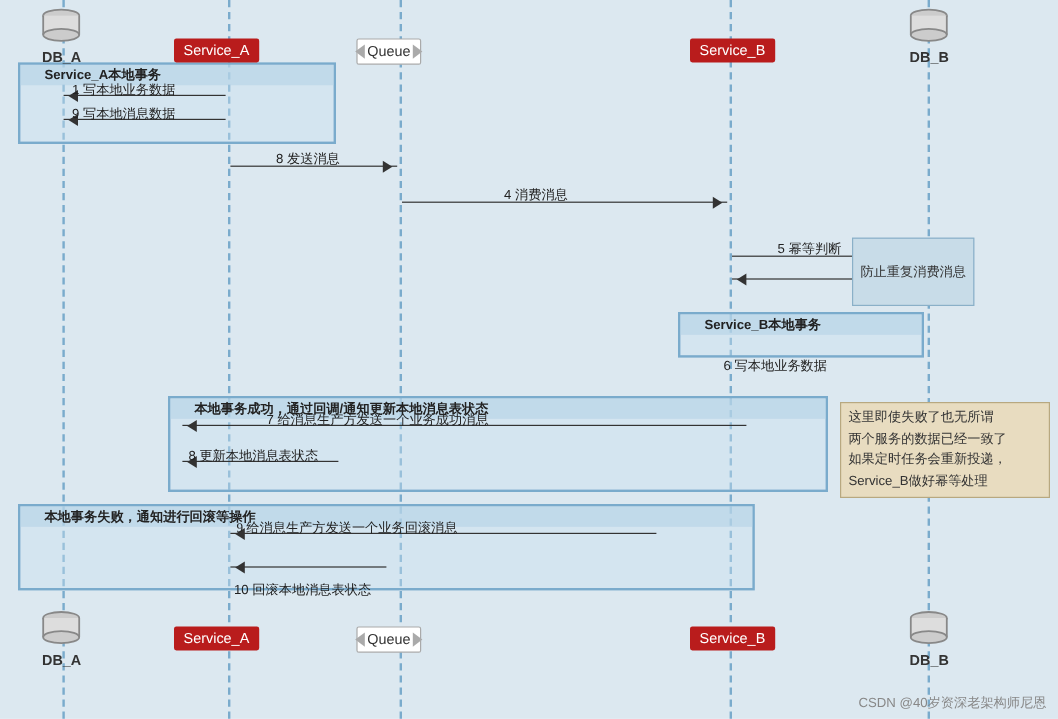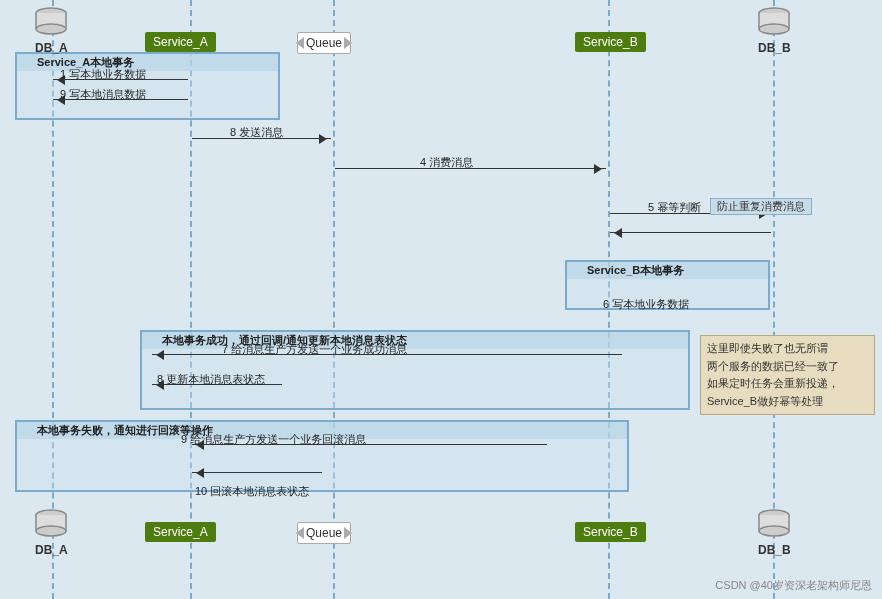--- a/index.html
+++ b/index.html
@@ -32,21 +32,21 @@
       display: flex;
       flex-direction: column;
       align-items: center;
       z-index: 10;
     }
     .db-icon {
       width: 34px;
       height: 30px;
     }
     .actor-label {
-      background: #4d7c0f;
+      background: #b91c1c;
       color: white;
       padding: 3px 8px;
       border-radius: 2px;
       font-size: 12px;
       white-space: nowrap;
       margin-top: 2px;
     }
     .actor-label-queue {
       background: white;
       color: #333;
@@ -97,21 +97,21 @@
       color: #222;
       white-space: nowrap;
       z-index: 9;
     }
 
     
     .note-box {
       position: absolute;
       background: #c8dce8;
       border: 1px solid #8ab0c8;
-      padding: 0 6px;
+      padding: 20px 6px;
       font-size: 11px;
       color: #333;
       z-index: 9;
       white-space: nowrap;
       font-family: Liberation Mono, monospace;
     }
     .note-box-yellow {
       position: absolute;
       background: #e8dcc0;
       border: 1px solid #b8a880;
@@ -206,21 +206,21 @@
   <div class="arrow-label" style="top:200px;left:630px;margin-left:18px;">5 幂等判断</div>
 
   <div style="position:absolute;top:232px;left:610px;width:161px;height:1px;background:#333;z-index:8;">
     <div style="position:absolute;left:-1px;top:-4px;border:5px solid transparent;border-right:8px solid #333;"></div>
   </div>
 
   <div class="note-box" style="left:710px;top:198px;">
     <span>防止重复消费消息</span>
   </div>
 
-  <div class="frame-box" style="left:565px;top:260px;width:205px;height:50px;">
+  <div class="frame-box" style="left:565px;top:260px;width:205px;height:38px;">
     <div class="frame-box-title">Service_B本地事务</div>
 
     <div class="arrow-label" style="top:18px;left:10px;position:relative;margin-left:26px;">6 写本地业务数据</div>
   </div>
 
   <div class="frame-box" style="left:140px;top:330px;width:550px;height:80px;">
     <div class="frame-box-title">本地事务成功，通过回调/通知更新本地消息表状态</div>
 
     <div style="position:absolute;top:22px;left:10px;width:470px;height:1px;background:#333;z-index:8;">
       <div style="position:absolute;left:-1px;top:-4px;border:5px solid transparent;border-right:8px solid #333;"></div>
@@ -234,21 +234,21 @@
   </div>
 
   <div class="note-box-yellow" style="left:700px;top:335px;width:175px;">这里即使失败了也无所谓<br>两个服务的数据已经一致了<br>如果定时任务会重新投递，<br>Service_B做好幂等处理</div>
 
   <div class="frame-box" style="left:15px;top:420px;width:614px;height:72px;">
     <div class="frame-box-title">本地事务失败，通知进行回滚等操作</div>
 
     <div style="position:absolute;top:22px;left:175px;width:355px;height:1px;background:#333;z-index:8;">
       <div style="position:absolute;left:-1px;top:-4px;border:5px solid transparent;border-right:8px solid #333;"></div>
     </div>
-    <div class="arrow-label" style="top:10px;left:164px;position:absolute;">9 给消息生产方发送一个业务回滚消息</div>
+    <div class="arrow-label" style="top:10px;left:180px;position:absolute;font-family:Liberation Serif, serif;">9 给消息生产方发送一个业务回滚消息</div>
 
     <div style="position:absolute;top:50px;left:175px;width:130px;height:1px;background:#333;z-index:8;">
       <div style="position:absolute;left:-1px;top:-4px;border:5px solid transparent;border-right:8px solid #333;"></div>
     </div>
     <div class="arrow-label" style="top:38px;left:178px;position:absolute;margin-top:24px;">10 回滚本地消息表状态</div>
   </div>
 
   <div class="actor-bottom" style="left:27px;top:508px;">
     <svg class="db-icon" viewBox="0 0 34 30">
       <ellipse cx="17" cy="7" rx="15" ry="5" fill="#ccc" stroke="#888" stroke-width="1.5"></ellipse>

